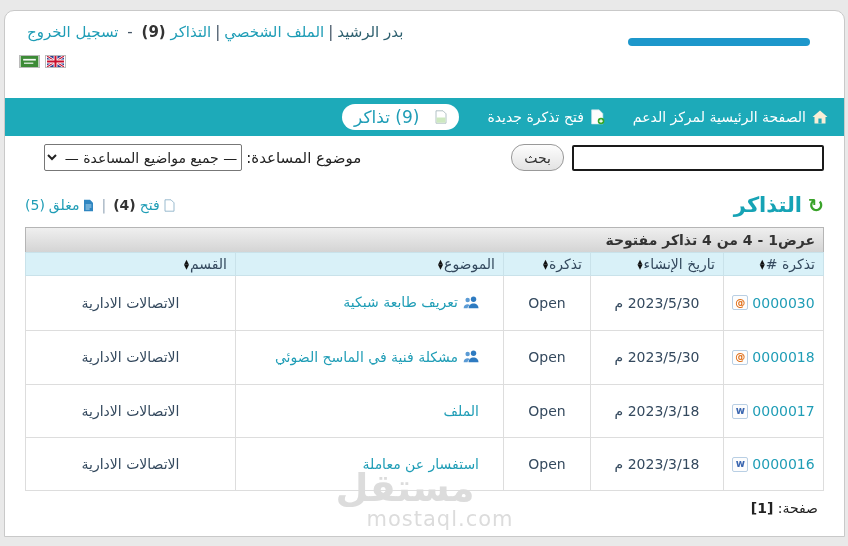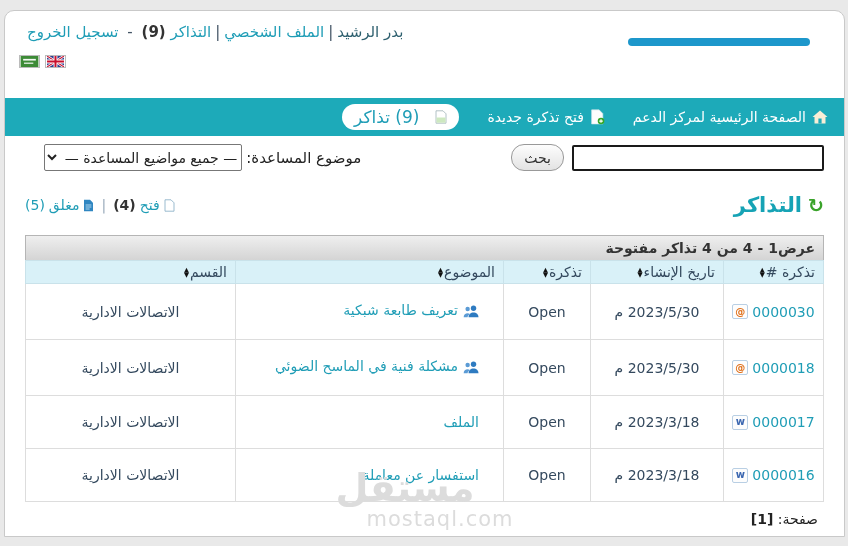--- a/index.html
+++ b/index.html
@@ -43,21 +43,21 @@
   .tickets-head{margin:22px 20px 0;display:flex;justify-content:space-between;align-items:center;}
   .th-right{display:flex;align-items:center;gap:6px;}
   .refresh{color:var(--refresh-green);font-size:19px;font-weight:bold;cursor:pointer;line-height:1;}
   .tickets-title{color:#16a3b5;font-size:21px;font-weight:bold;}
   .th-left{font-size:14px;display:flex;align-items:center;gap:7px;}
   .th-left a{color:var(--link);text-decoration:none;cursor:pointer;display:flex;align-items:center;gap:4px;}
   .th-left .cnt{color:#333;font-weight:bold;}
   .th-left .cnt2{color:var(--link);}
   .th-left .bar{color:#9ab;}
   
-  .table-wrap{margin:18px 20px 0;}
+  .table-wrap{margin:10px 20px 0;}
   .tbl-caption{
     border:1px solid #b5b5b5;border-bottom:none;padding:4px 8px;font-size:14px;font-weight:bold;color:#333;
     background:linear-gradient(#efefef,#d4d4d4);
   }
   table{width:100%;border-collapse:collapse;font-size:14px;table-layout:fixed;}
   thead th{
     background:var(--header-row-bg);color:var(--text-dark);font-weight:normal;
     text-align:right;padding:3px 8px;border:1px solid #c9e2ea;white-space:nowrap;cursor:pointer;
   }
   .sort{display:inline-flex;flex-direction:column;vertical-align:middle;margin-right:1px;line-height:0;}
@@ -65,21 +65,21 @@
   tbody td{border:1px solid #ddd;padding:18px 6px;height:25px;color:var(--text-dark);text-align:center;white-space:nowrap;overflow:hidden;}
   td.c-id{padding:2px 4px;}
   .id-wrap{display:flex;direction:ltr;align-items:center;justify-content:center;gap:4px;color:var(--link);text-decoration:none;cursor:pointer;}
   .src-icon{
     width:16px;height:15px;border:1px solid #b9cfe4;border-radius:2px;background:#fdfdfd;
     display:inline-flex;align-items:center;justify-content:center;font-size:10px;font-weight:bold;line-height:1;
   }
   .src-icon.email{color:#e0711c;}
   .src-icon.web{color:#3a66b0;}
   td.c-subj{text-align:right;padding-right:24px;}
-  .subj-link{color:var(--link);text-decoration:none;cursor:pointer;display:inline-flex;align-items:flex-end;gap:5px;}
+  .subj-link{color:var(--link);text-decoration:none;cursor:pointer;display:inline-flex;align-items:center;gap:5px;}
   
   .page-row{margin:9px 26px 0;font-size:14px;color:#222;text-align:right;}
   .page-row b{cursor:pointer;}
   
   .watermark{position:absolute;bottom:6px;left:50%;transform:translateX(-50%);color:#dcdcdc;direction:ltr;line-height:1;}
   .wm-ar{font-size:38px;font-weight:bold;}
   .wm-en{font-size:21px;margin-top:2px;letter-spacing:1px;margin-left:31px;}
   svg{display:block;}
 </style>
 </head>

